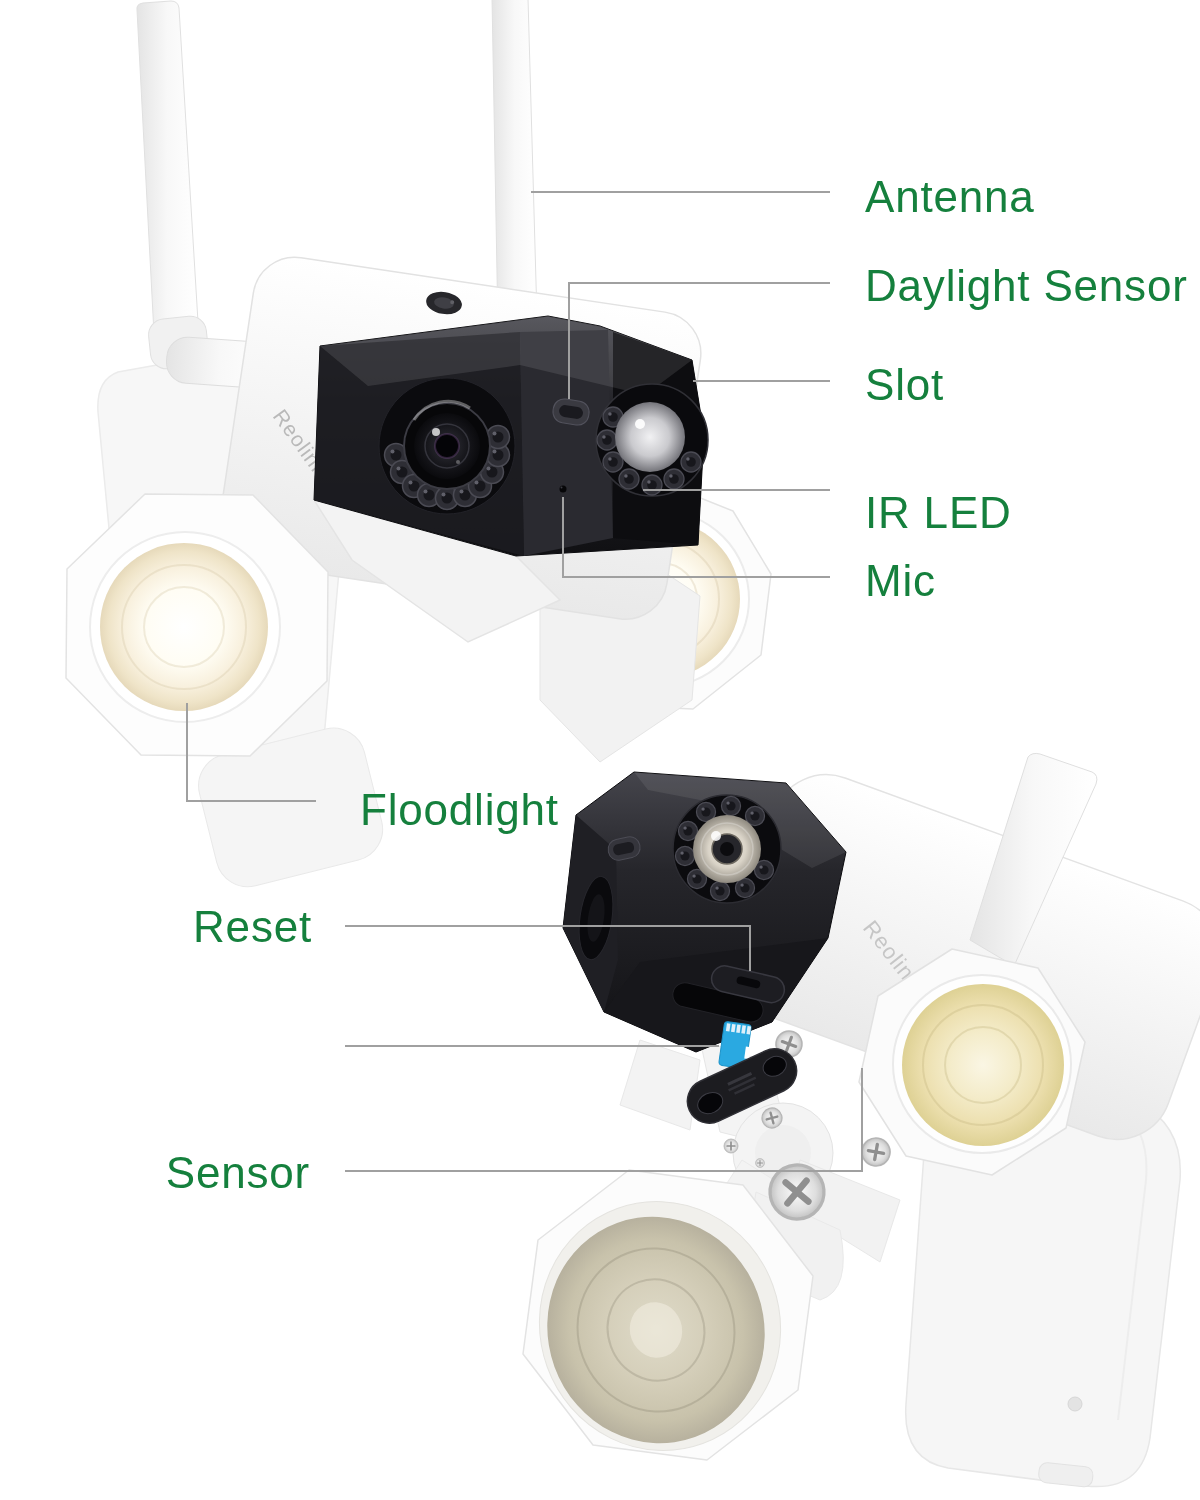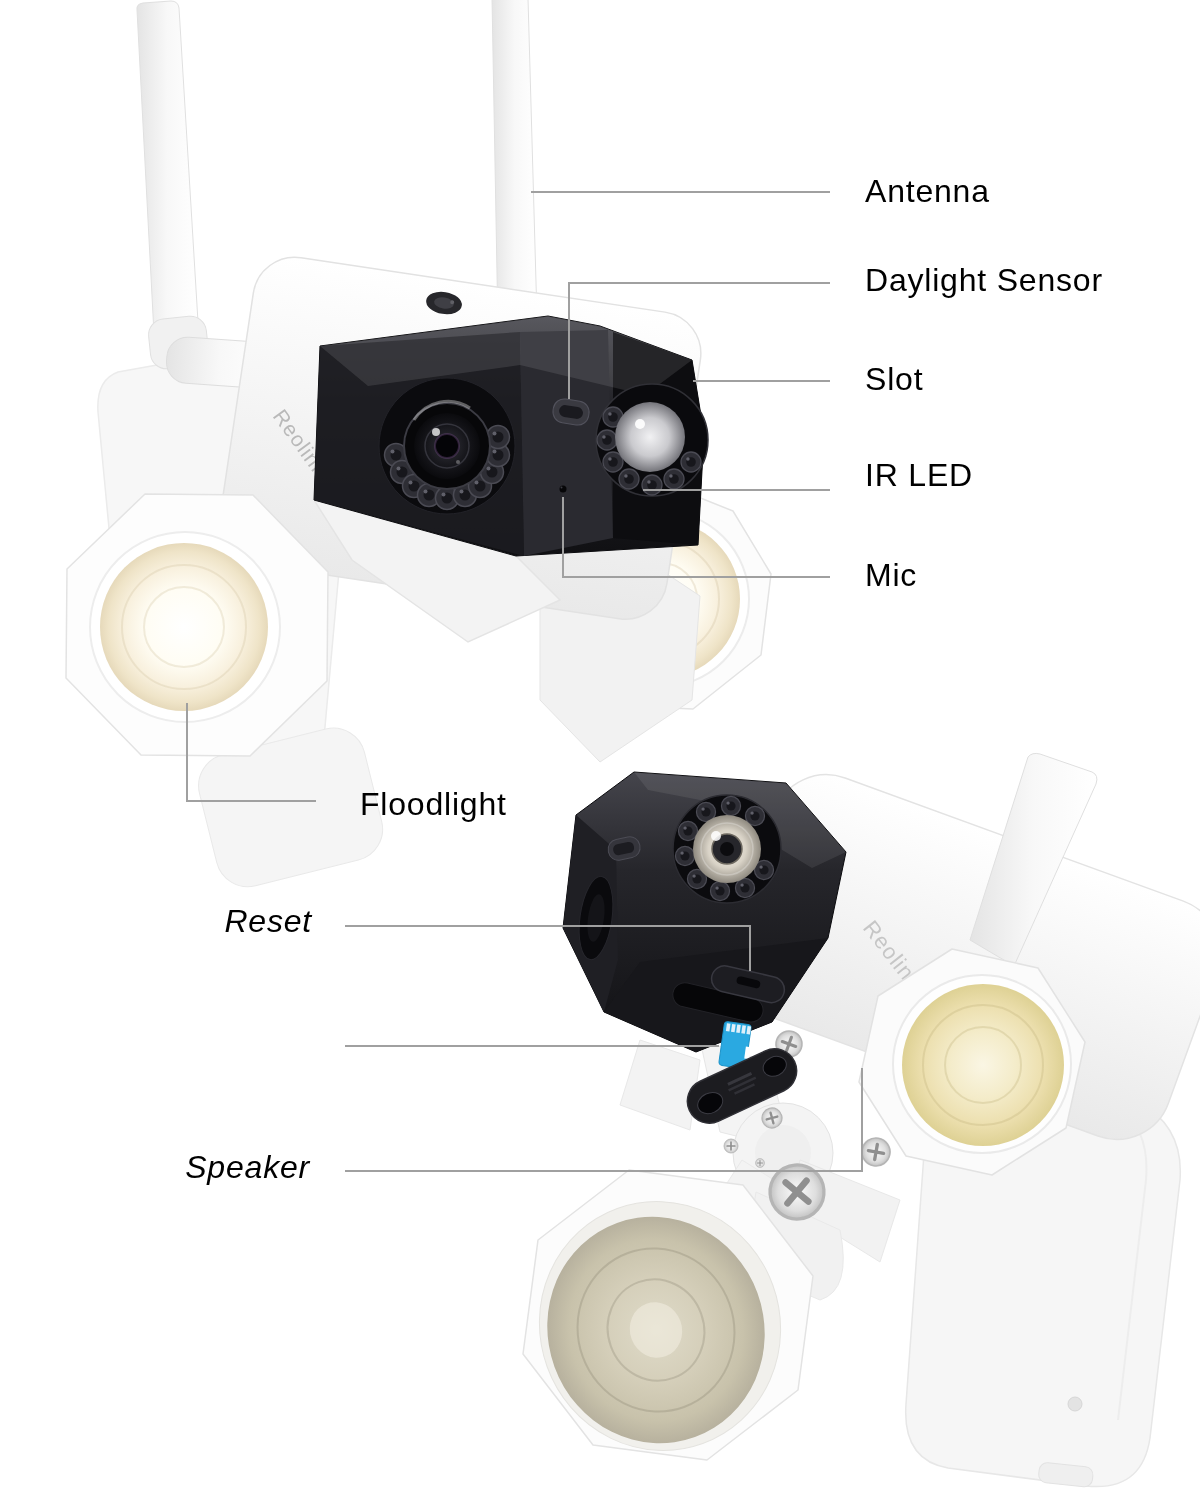--- a/index.html
+++ b/index.html
@@ -1,20 +1,20 @@
 <!DOCTYPE html>
 <html><head>
 <meta charset="utf-8">
 <style>
   html,body{margin:0;padding:0;background:#fff;}
   .stage{position:relative;width:1200px;height:1500px;background:#ffffff;overflow:hidden;
          font-family:"Liberation Sans",sans-serif;}
   .art{position:absolute;left:0;top:0;}
-  .lbl{position:absolute;font-size:32px;line-height:1;color:#000000;letter-spacing:.8px;white-space:nowrap;}
-  .lbl.right{text-align:right;font-style:italic;}
+  .lbl{position:absolute;font-size:44px;line-height:1;color:#15803d;letter-spacing:.8px;white-space:nowrap;}
+  .lbl.right{text-align:right;}
   .lbl.center{text-align:center;white-space:normal;}
   .lbl.center .ln{line-height:47px;}
 </style>
 </head>
 <body>
 
 <div class="stage">
 
 <svg class="art" width="1200" height="1500" viewBox="0 0 1200 1500">
   <defs>
@@ -343,21 +343,21 @@
     <path d="M187 703 V801 H316"></path>
     <path d="M345 926 H750 V971"></path>
     <path d="M345 1046 H719"></path>
     <path d="M345 1171 H862 V1068"></path>
   </g>
 </svg>
 
 <div class="lbl" style="left:865px;top:175px;">Antenna</div>
 <div class="lbl" style="left:865px;top:264px;">Daylight Sensor</div>
 <div class="lbl" style="left:865px;top:363px;">Slot</div>
-<div class="lbl" style="left:865px;top:459px;">IR LED</div>
+<div class="lbl" style="left:865px;top:491px;">IR LED</div>
 <div class="lbl" style="left:865px;top:559px;">Mic</div>
 <div class="lbl" style="left:360px;top:788px;">Floodlight</div>
 <div class="lbl right" style="left:100px;top:905px;width:212px;">Reset</div>
 <div class="lbl center" style="left:112px;top:1001px;width:236px;">
 </div>
-<div class="lbl right" style="left:100px;top:1151px;width:210px;">Speaker</div>
+<div class="lbl right" style="left:100px;top:1151px;width:210px;">Sensor</div>
 
 </div>
 
 </body></html>

